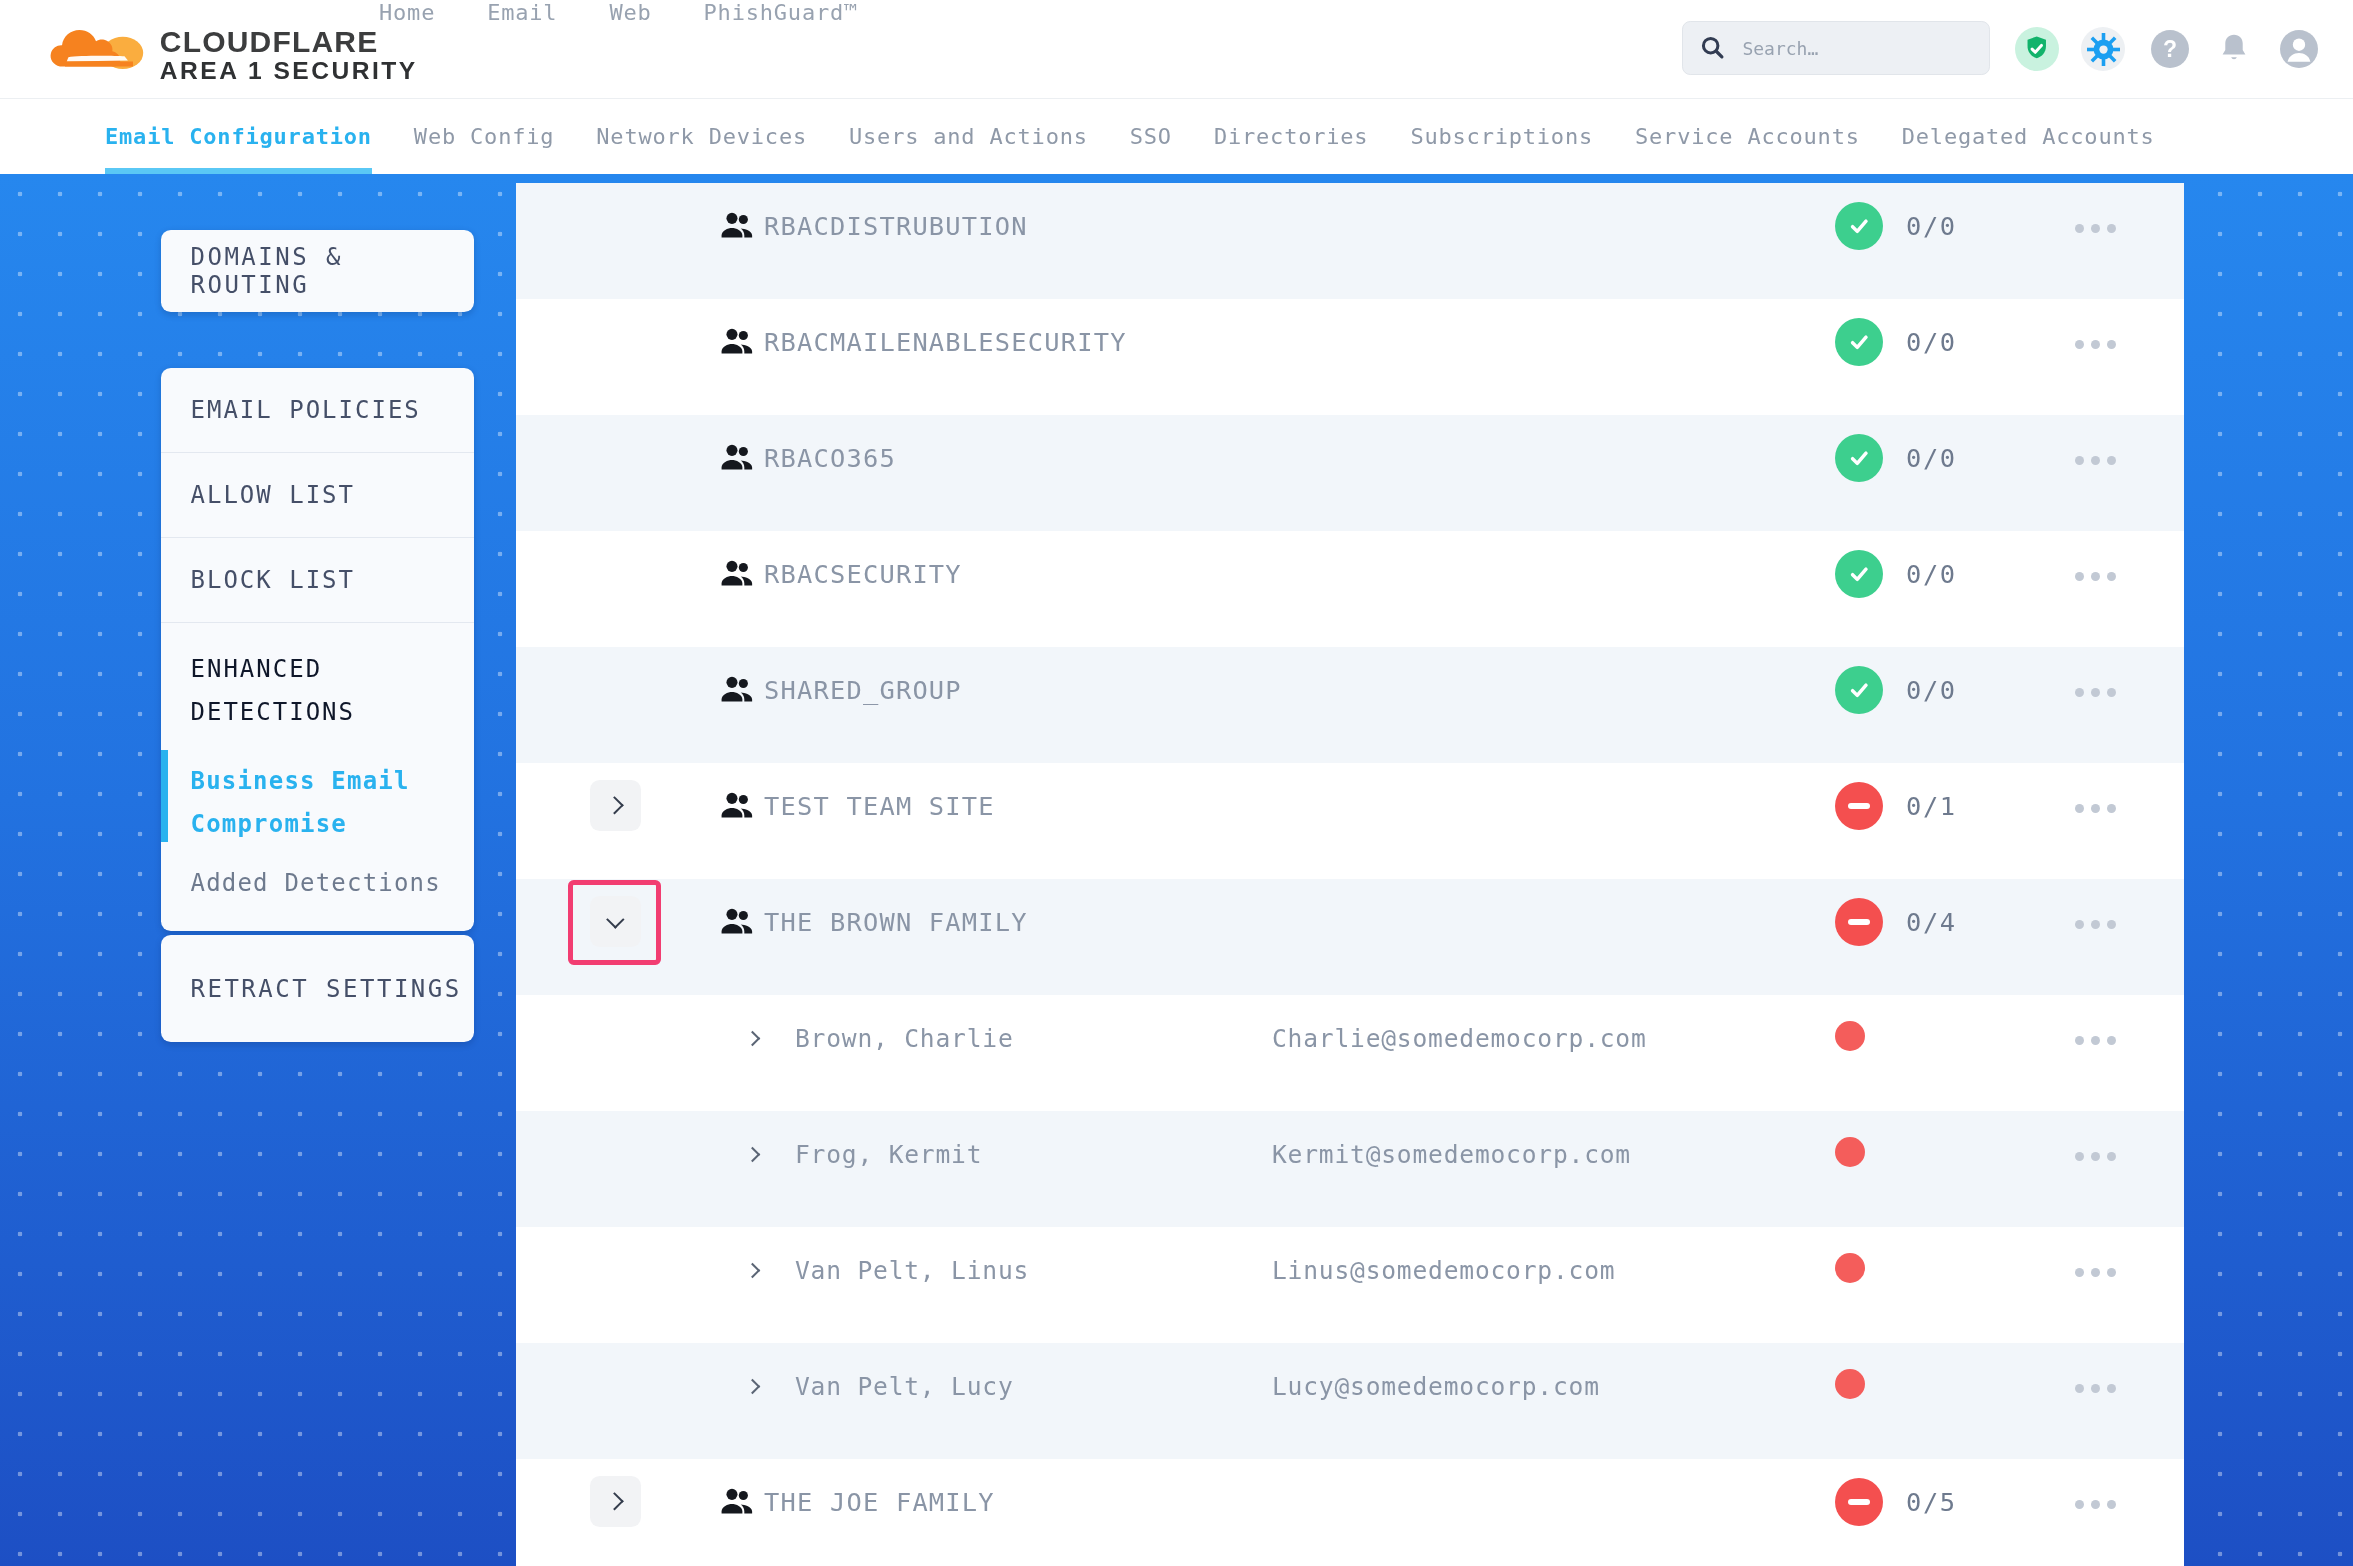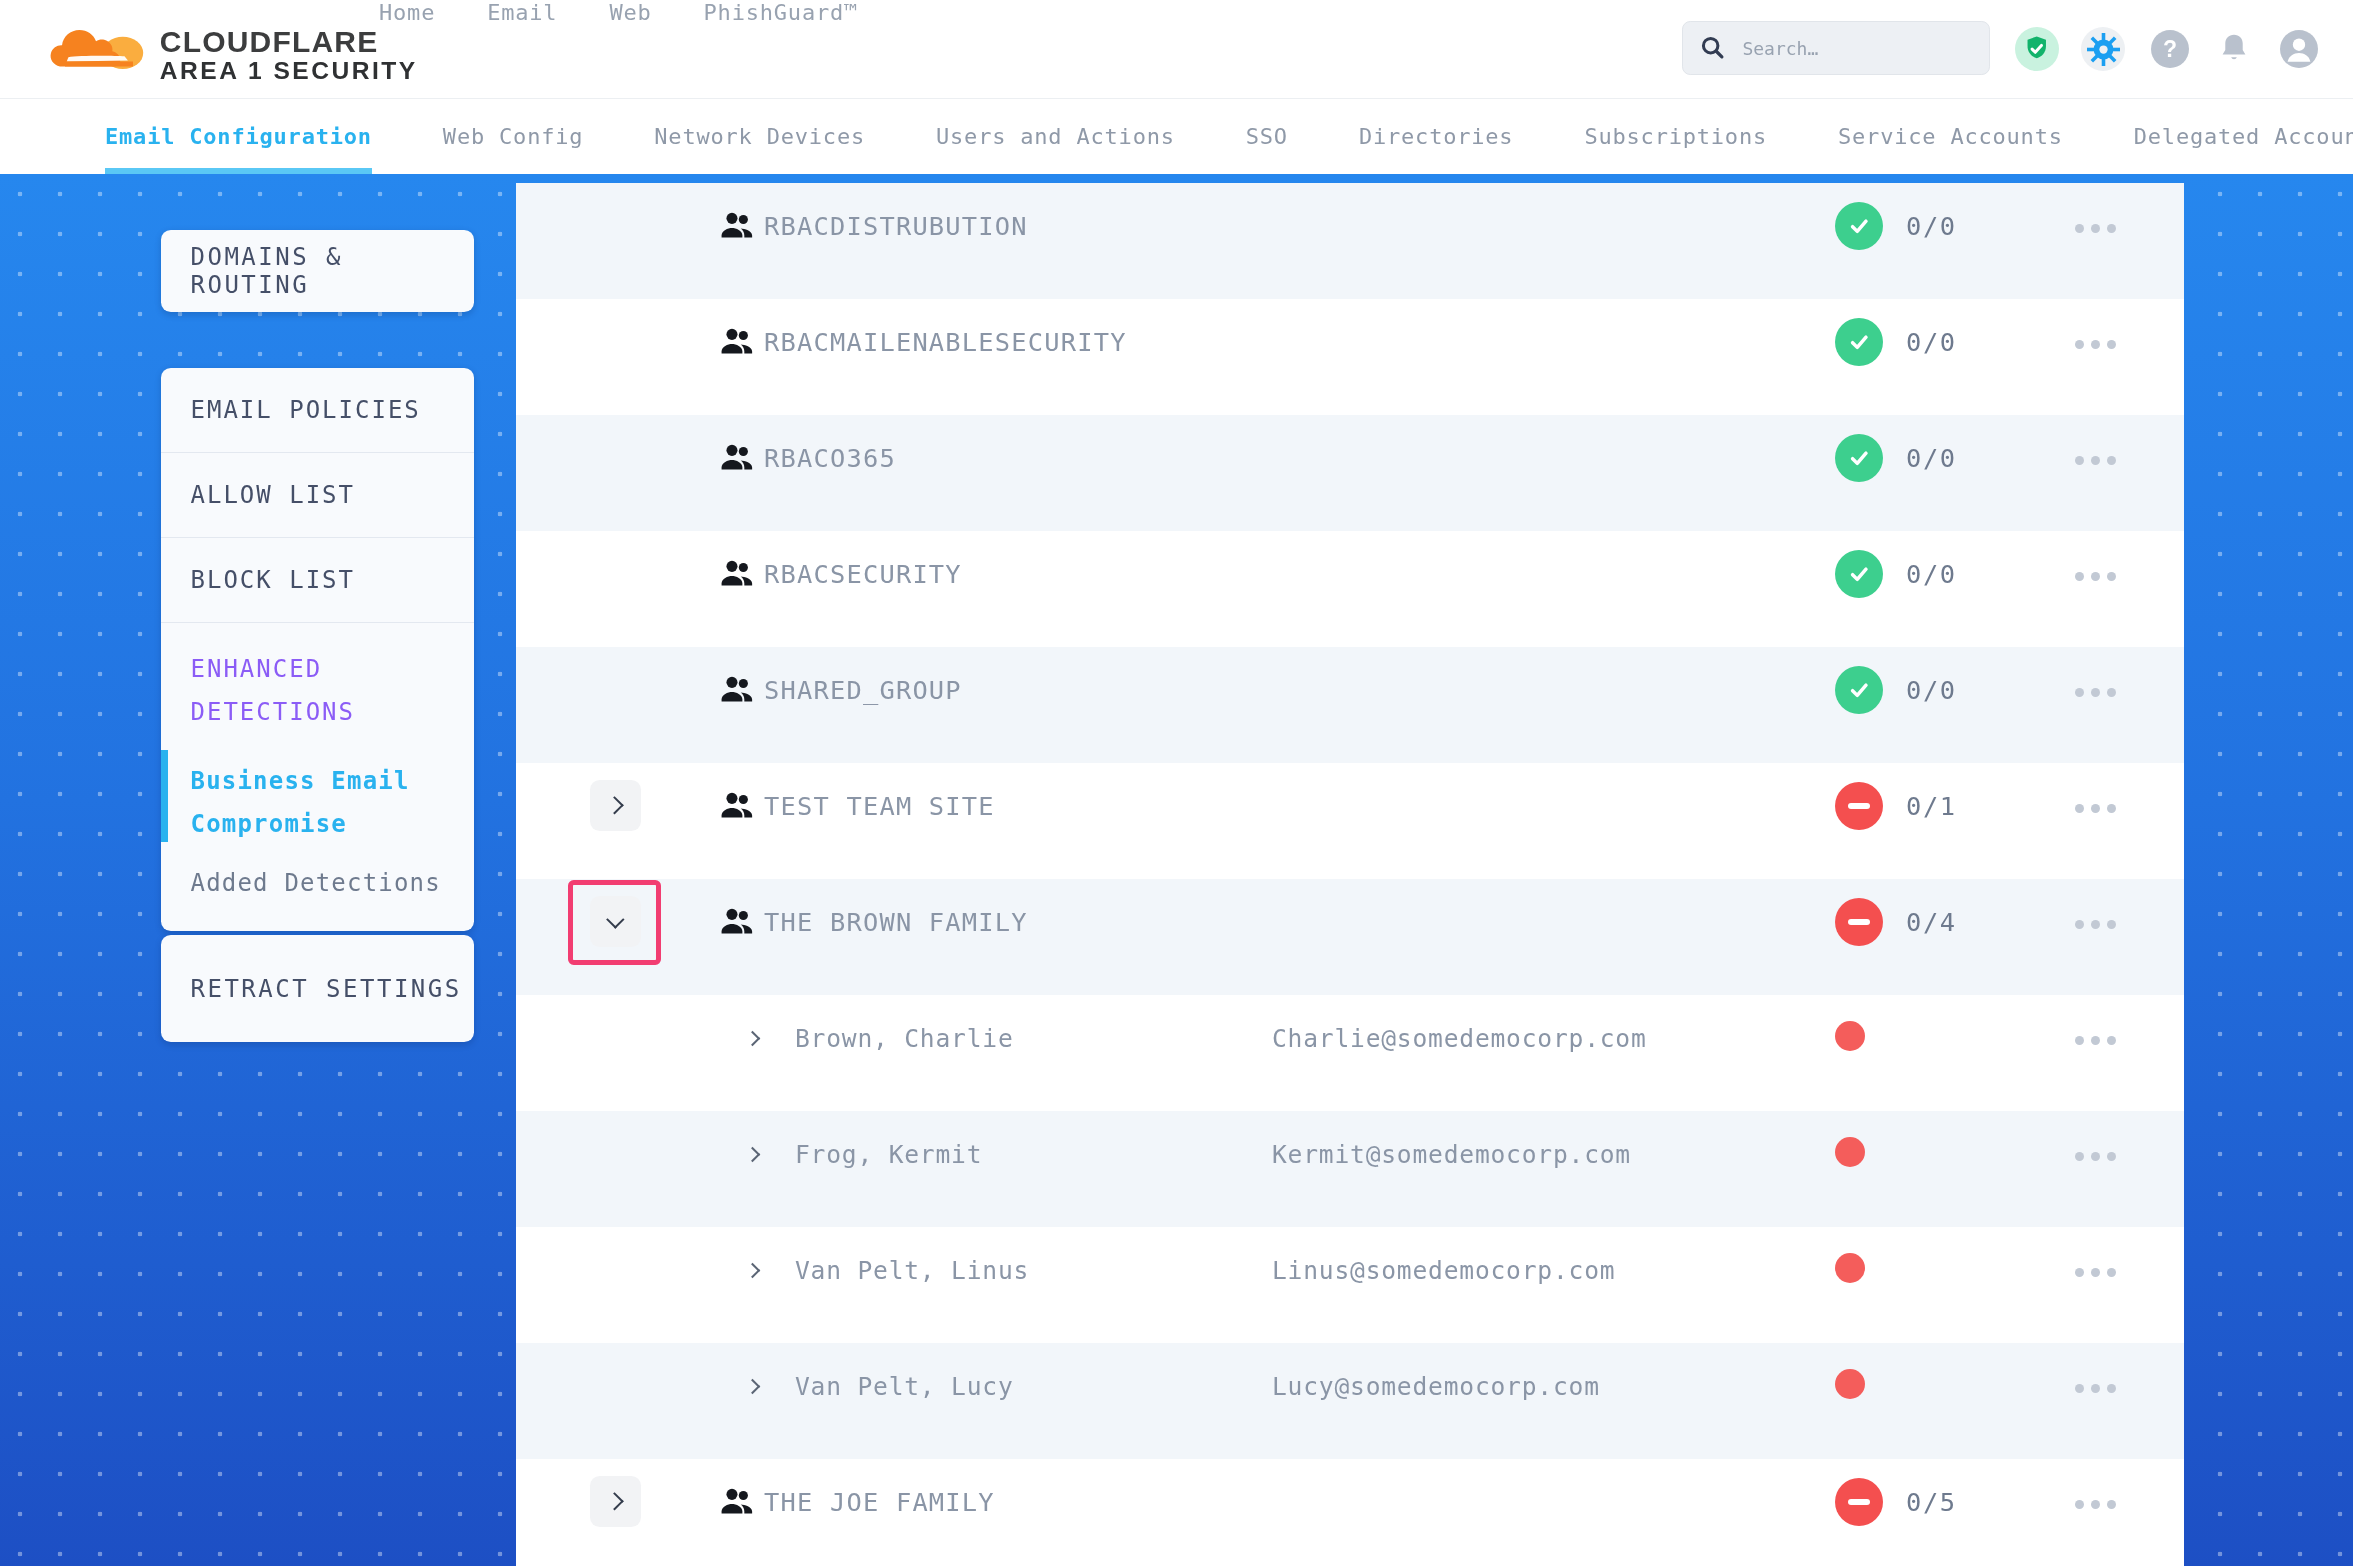--- a/index.html
+++ b/index.html
@@ -23,38 +23,38 @@
   .hicon.gear{left:2081px;background:#edf0f3;}
   .hicon.plain{width:38px;height:38px;top:30px;}
   .hicon.help{left:2151px;background:#b9c1cd;font-family:"Liberation Sans",sans-serif;font-weight:700;color:#fff;font-size:23px;}
   .hicon.bell{left:2215px;background:transparent;}
   .hicon.account{left:2280px;background:#b9c1cd;}
   
   .tabbar{position:relative;width:2354px;height:75px;background:#fff;display:flex;align-items:center;z-index:4;}
   .tab{position:relative;height:75px;display:flex;align-items:center;font-size:22px;color:#8f99a8;
     letter-spacing:0.8px;cursor:pointer;white-space:nowrap;}
   .tab:first-child{margin-left:105px;}
-  .tab + .tab{margin-left:71px;}
+  .tab + .tab{margin-left:42px;}
   .tab.active{color:#29b2ef;font-weight:700;}
   .tab.active::after{content:"";position:absolute;left:0;right:0;bottom:0;height:5.7px;background:#5ac8f5;}
   
   .main{position:relative;width:2354px;height:1393px;
     background-image:radial-gradient(circle,rgba(255,255,255,.38) 2.1px,transparent 2.6px),
       linear-gradient(180deg,#2687ee 0%,#2272e0 45%,#1d4fc4 100%);
     background-size:40px 40px,100% 100%;}
   
   .card{position:absolute;left:161px;width:313px;background:#f8fafd;border-radius:9.8px;
     box-shadow:0 2.5px 6.6px rgba(10,35,90,.22);overflow:hidden;box-sizing:border-box;}
   .card-1{top:56px;height:82px;display:flex;align-items:center;padding-left:29.5px;}
   .card-title{font-size:24px;color:#454f68;letter-spacing:2.5px;}
   .card-2{top:194px;}
   .side-item{padding:28px 16.4px 28px 29.5px;font-size:24px;color:#454f68;letter-spacing:2px;cursor:pointer;}
   .side-item + .side-item{border-top:1.6px solid #e3e8f0;}
   .enhanced-block{border-top:1.6px solid #e3e8f0;padding:24.6px 33px 8.2px 29.5px;}
-  .enhanced-title{font-size:24px;color:#8b5cf6;letter-spacing:2px;line-height:43px;}
+  .enhanced-title{font-size:24px;color:#0f172a;letter-spacing:2px;line-height:43px;}
   .bec-item{position:relative;padding:18px 33px 8.2px 29.5px;font-size:24px;font-weight:700;
     color:#29b2ef;letter-spacing:1.2px;line-height:43px;cursor:pointer;}
   .bec-item::before{content:"";position:absolute;left:0;top:8.2px;height:92px;width:7.4px;background:#29b2ef;}
   .added-item{padding:14.8px 16.4px 34px 29.5px;font-size:24px;color:#6e7a8e;letter-spacing:1.2px;cursor:pointer;}
   .card-3{top:761px;height:107px;display:flex;align-items:center;padding-left:29.5px;}
   
   .content-panel{position:absolute;left:516px;top:9px;width:1668px;height:1393px;background:#fff;overflow:hidden;}
   .row{position:relative;height:116px;background:#fff;}
   .row.shade{background:#f2f6fa;}
   .row.spacer{height:116px;}

